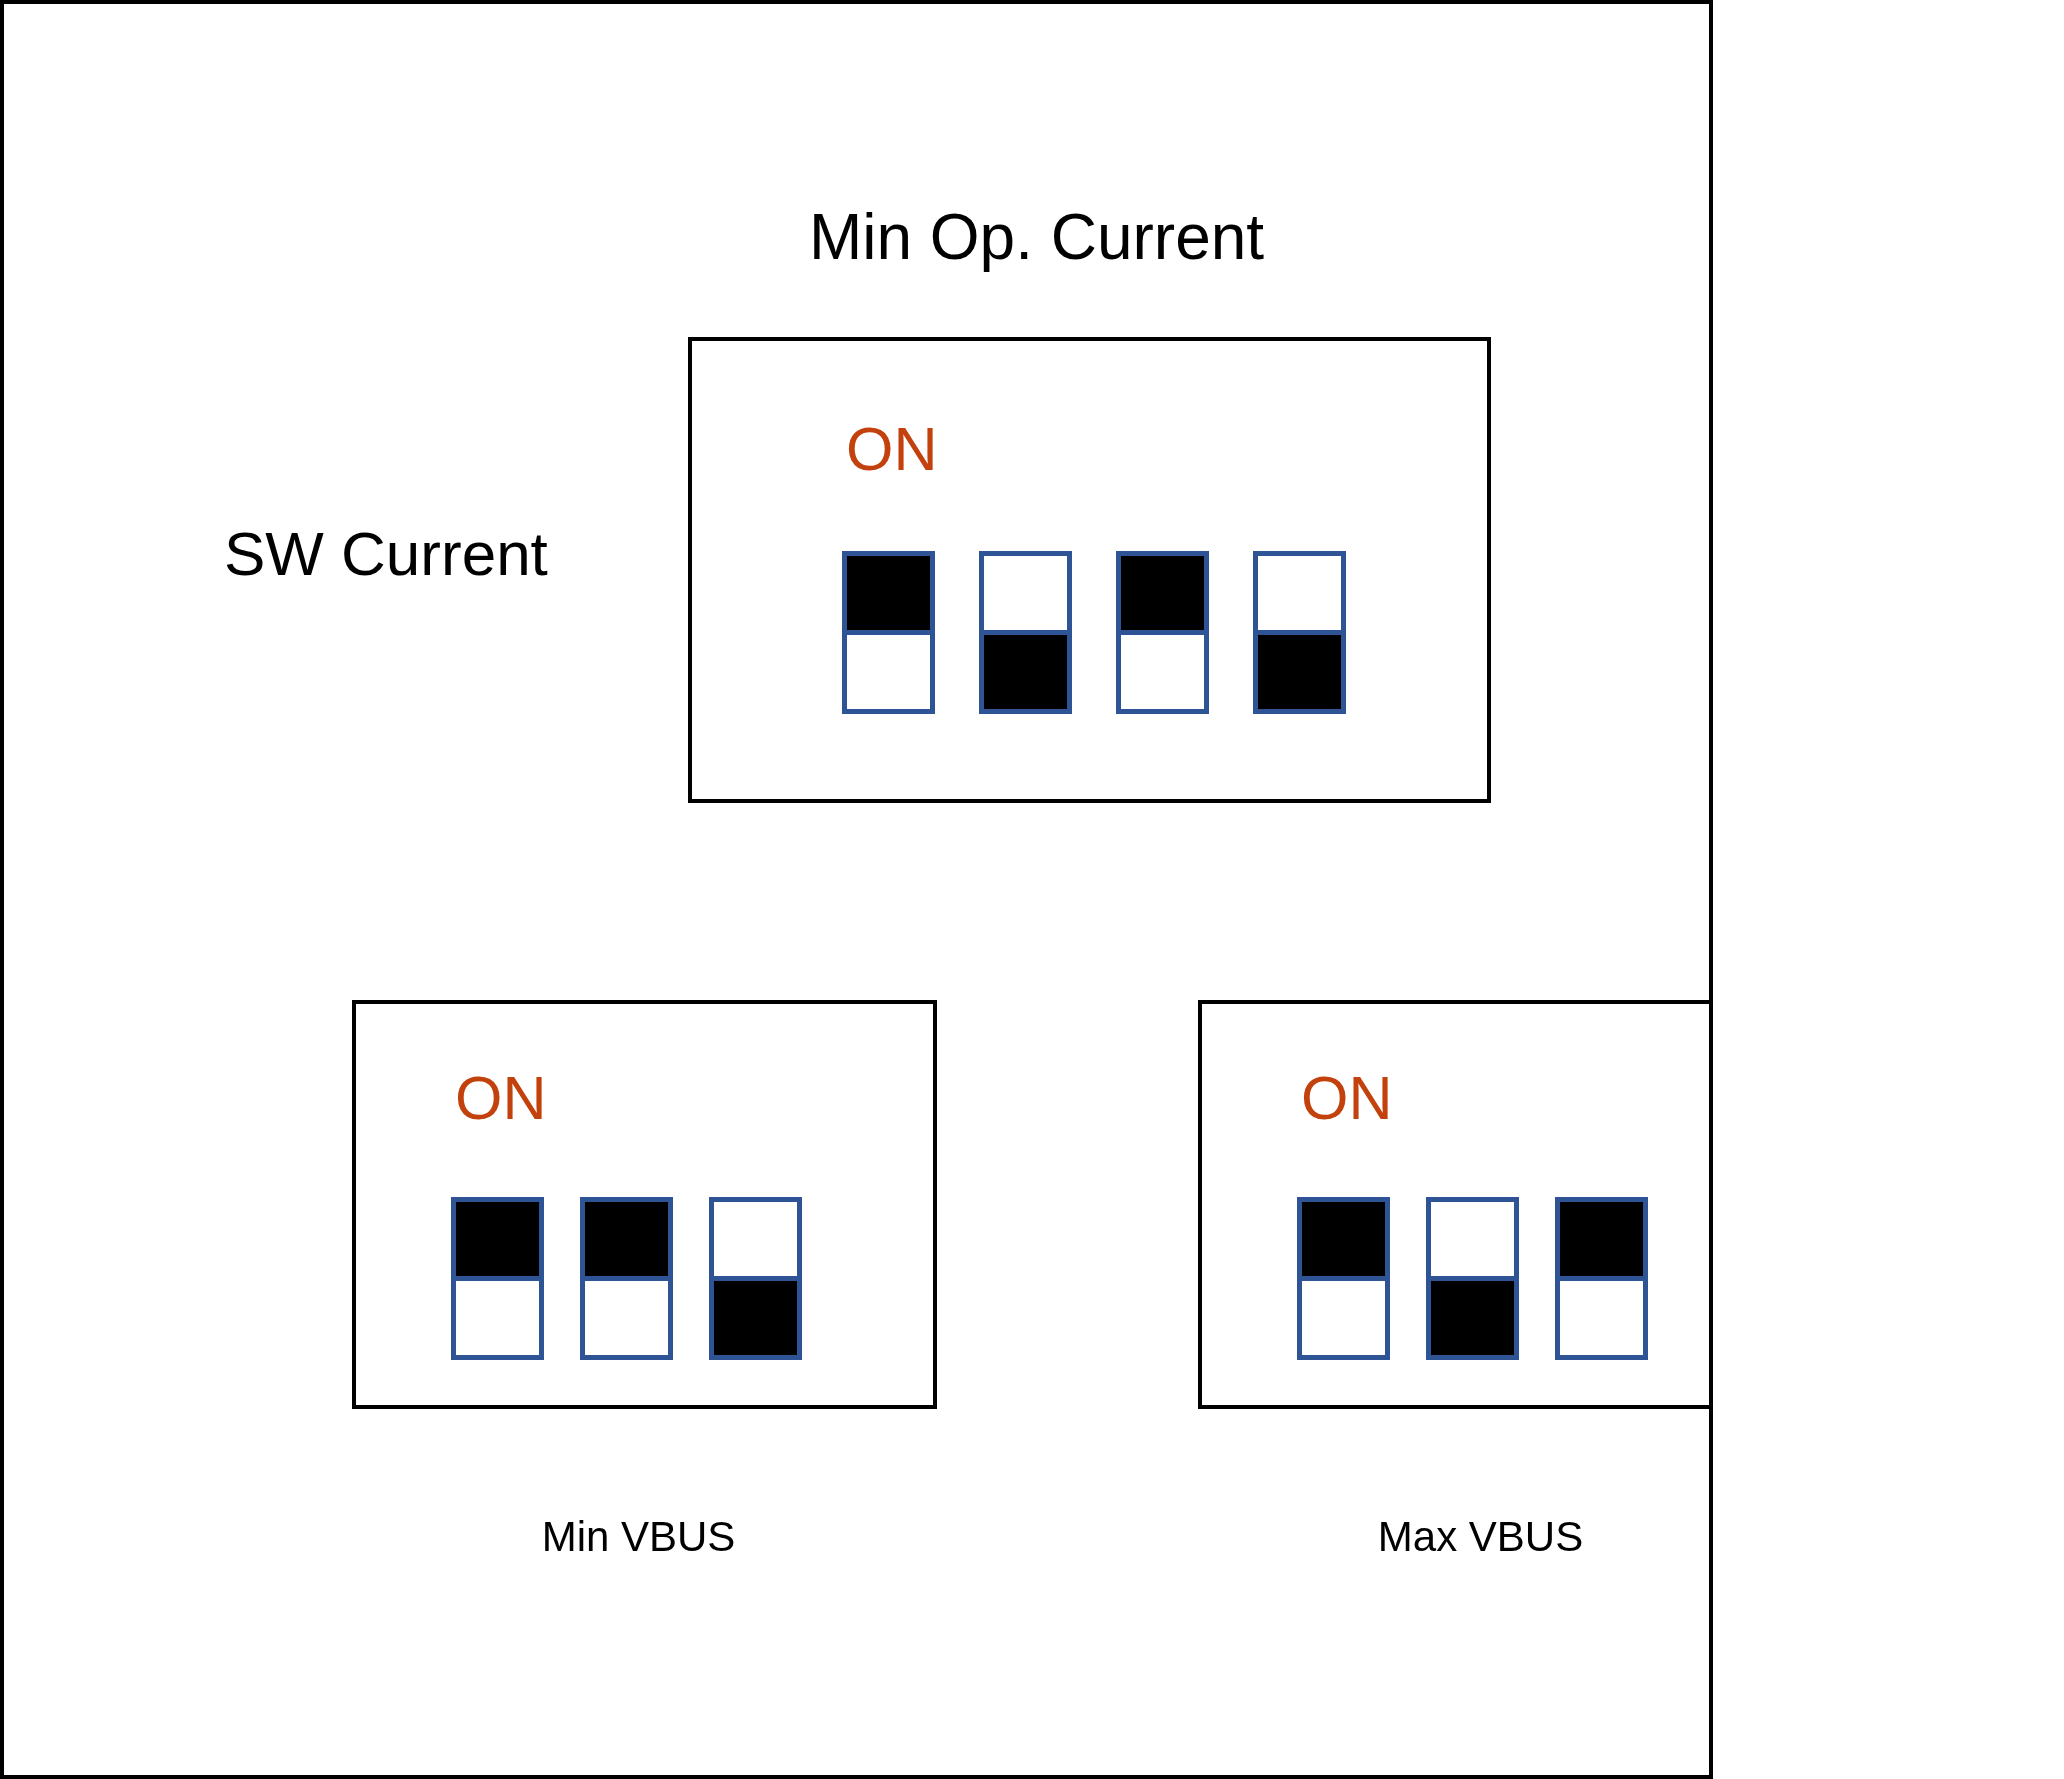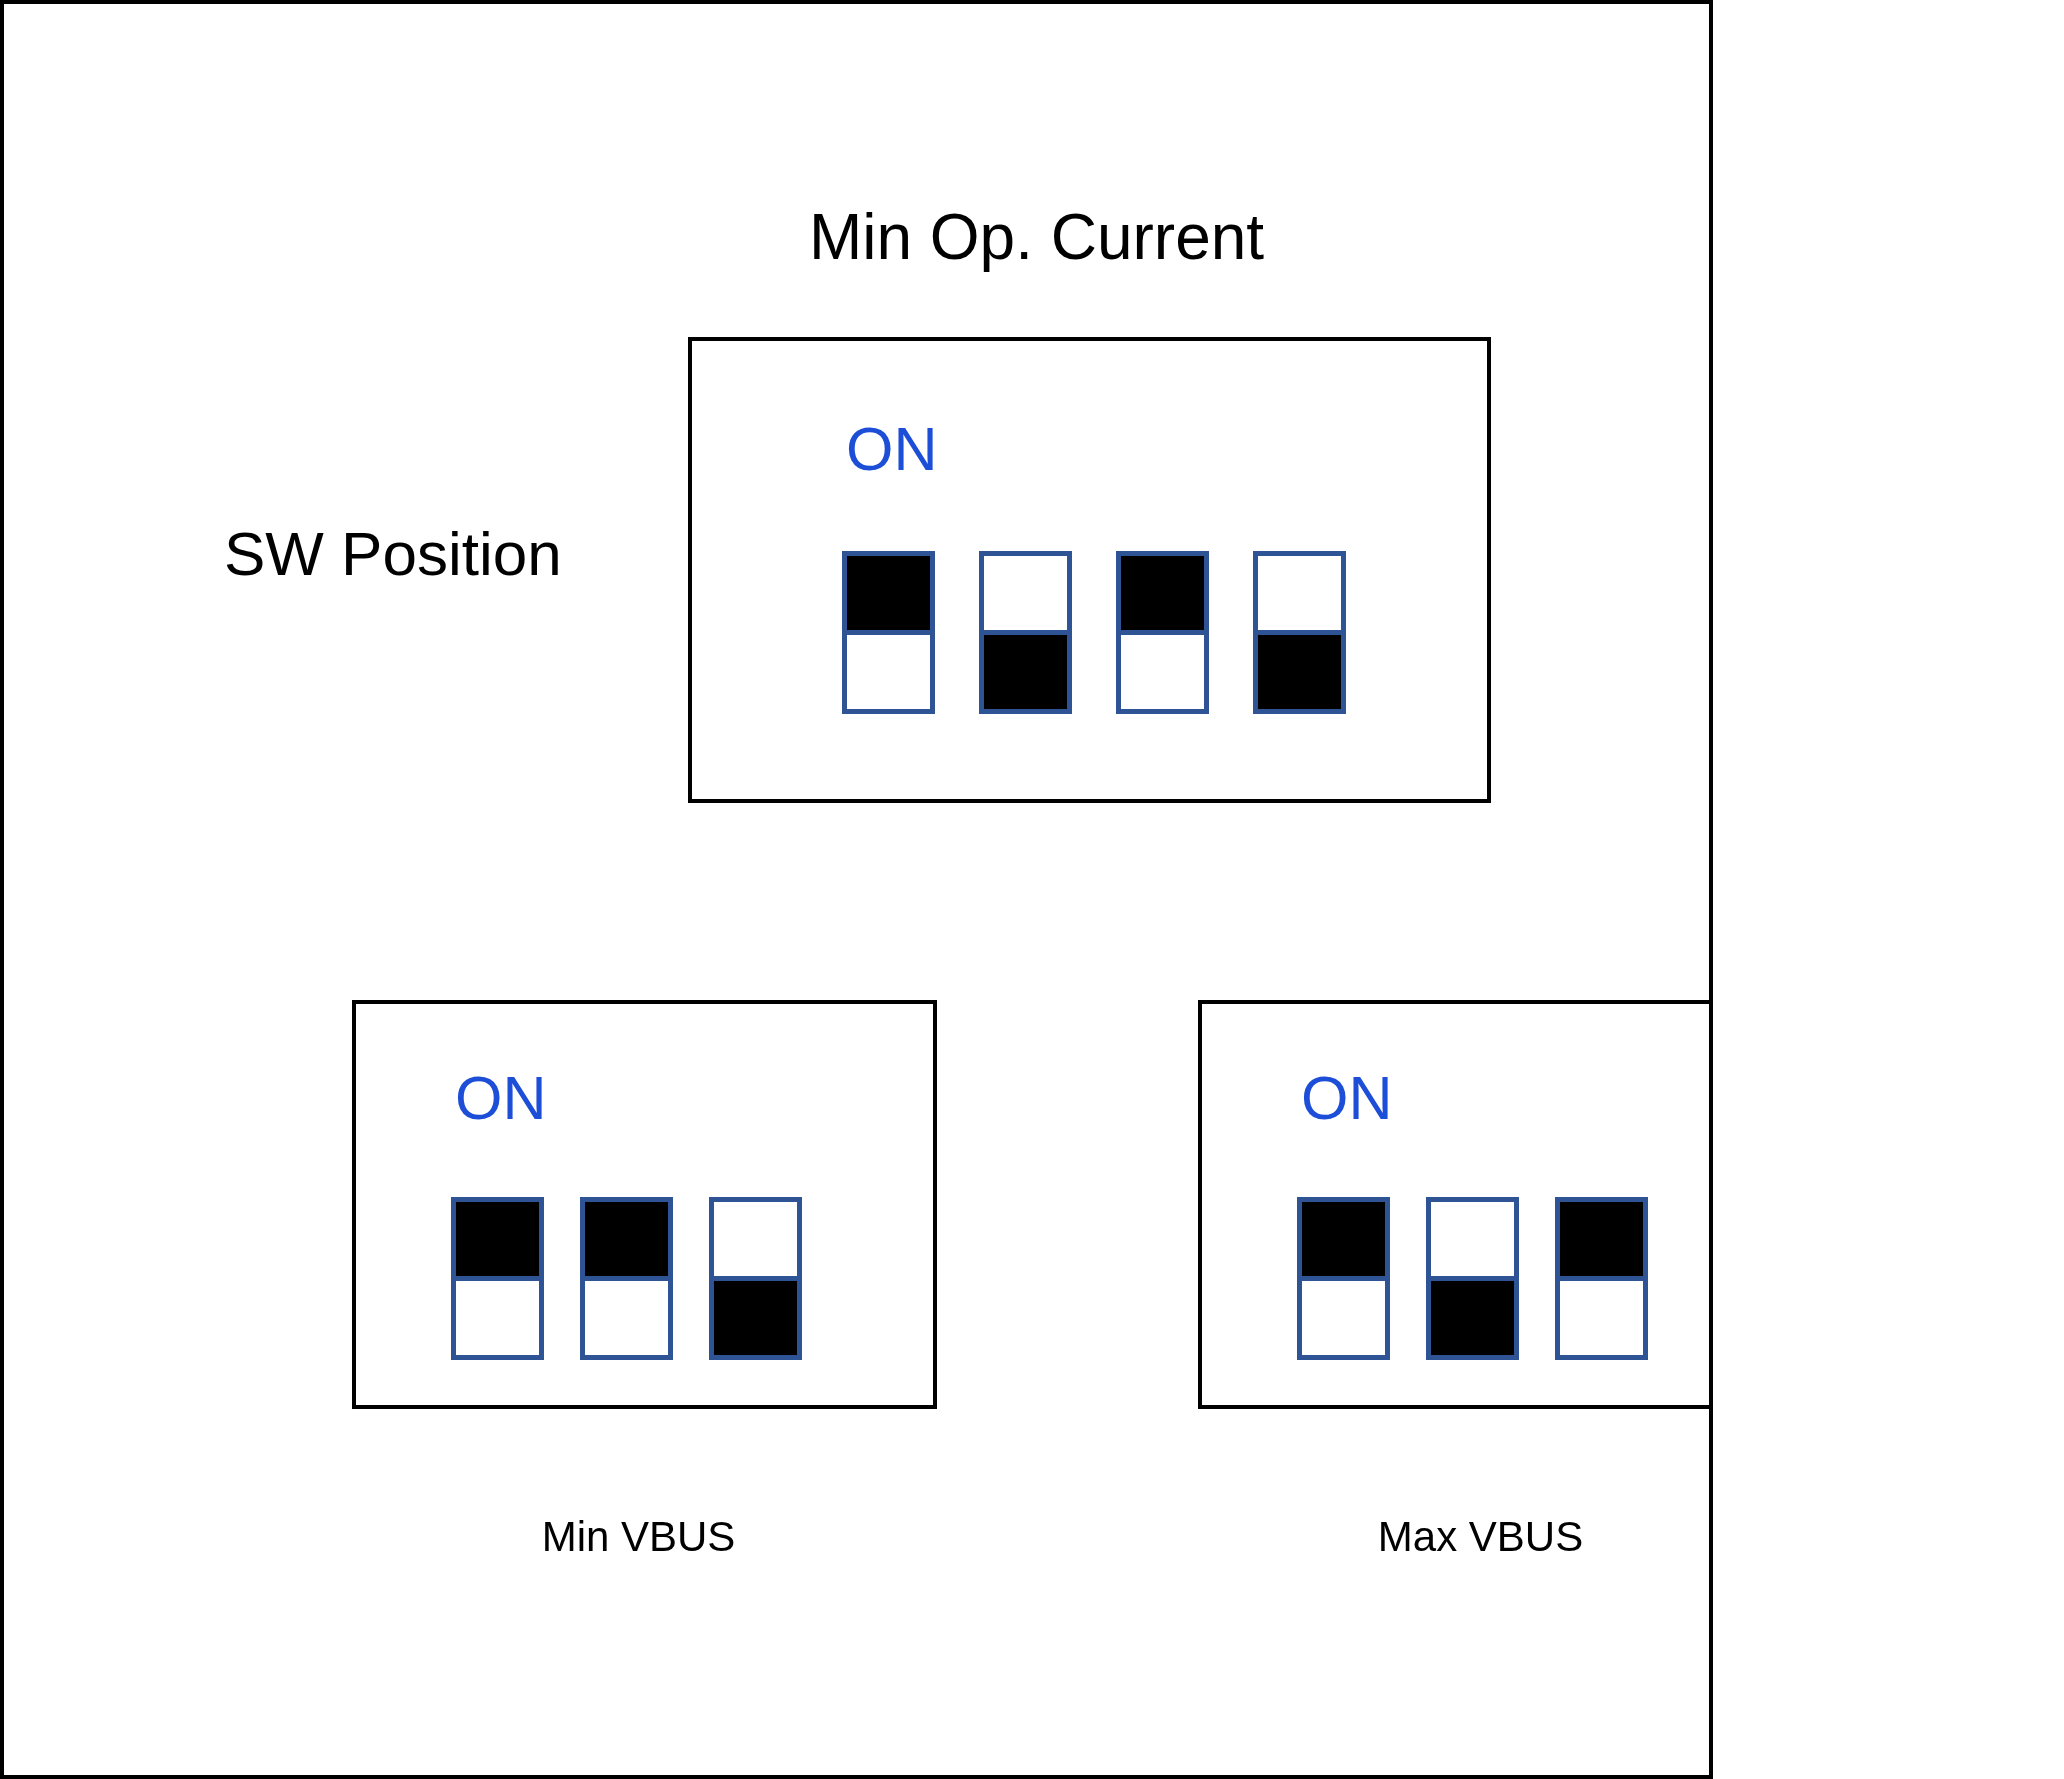--- a/index.html
+++ b/index.html
@@ -83,21 +83,21 @@
     top: 996px;
     width: 577px;
     height: 409px;
   }
 
   
   .on-legend {
     position: absolute;
     font-size: 61px;
     line-height: 1;
-    color: #1d4ed8;
+    color: #c2410c;
     white-space: nowrap;
   }
   .bank-min-op-current .on-legend { left: 154px; top: 78px; }
   .bank-min-vbus       .on-legend { left: 99px; top: 64px; }
   .bank-max-vbus       .on-legend { left: 99px; top: 64px; }
 
   
   .switch-row {
     position: absolute;
     display: flex;
@@ -141,21 +141,21 @@
     border-top: 5.7px solid #2E5496;
   }
 </style>
 </head>
 <body>
 
 <div id="diagram">
 
   <div class="label title-top">Min Op. Current</div>
 
-  <div class="label label-sw-position">SW Position</div>
+  <div class="label label-sw-position">SW Current</div>
 
   <div class="bank bank-min-op-current">
     <div class="on-legend">ON</div>
     <div class="switch-row">
       <div class="switch">
         <div class="switch-half top filled"></div>
         <div class="switch-half bottom"></div>
       </div>
       <div class="switch">
         <div class="switch-half top"></div>

